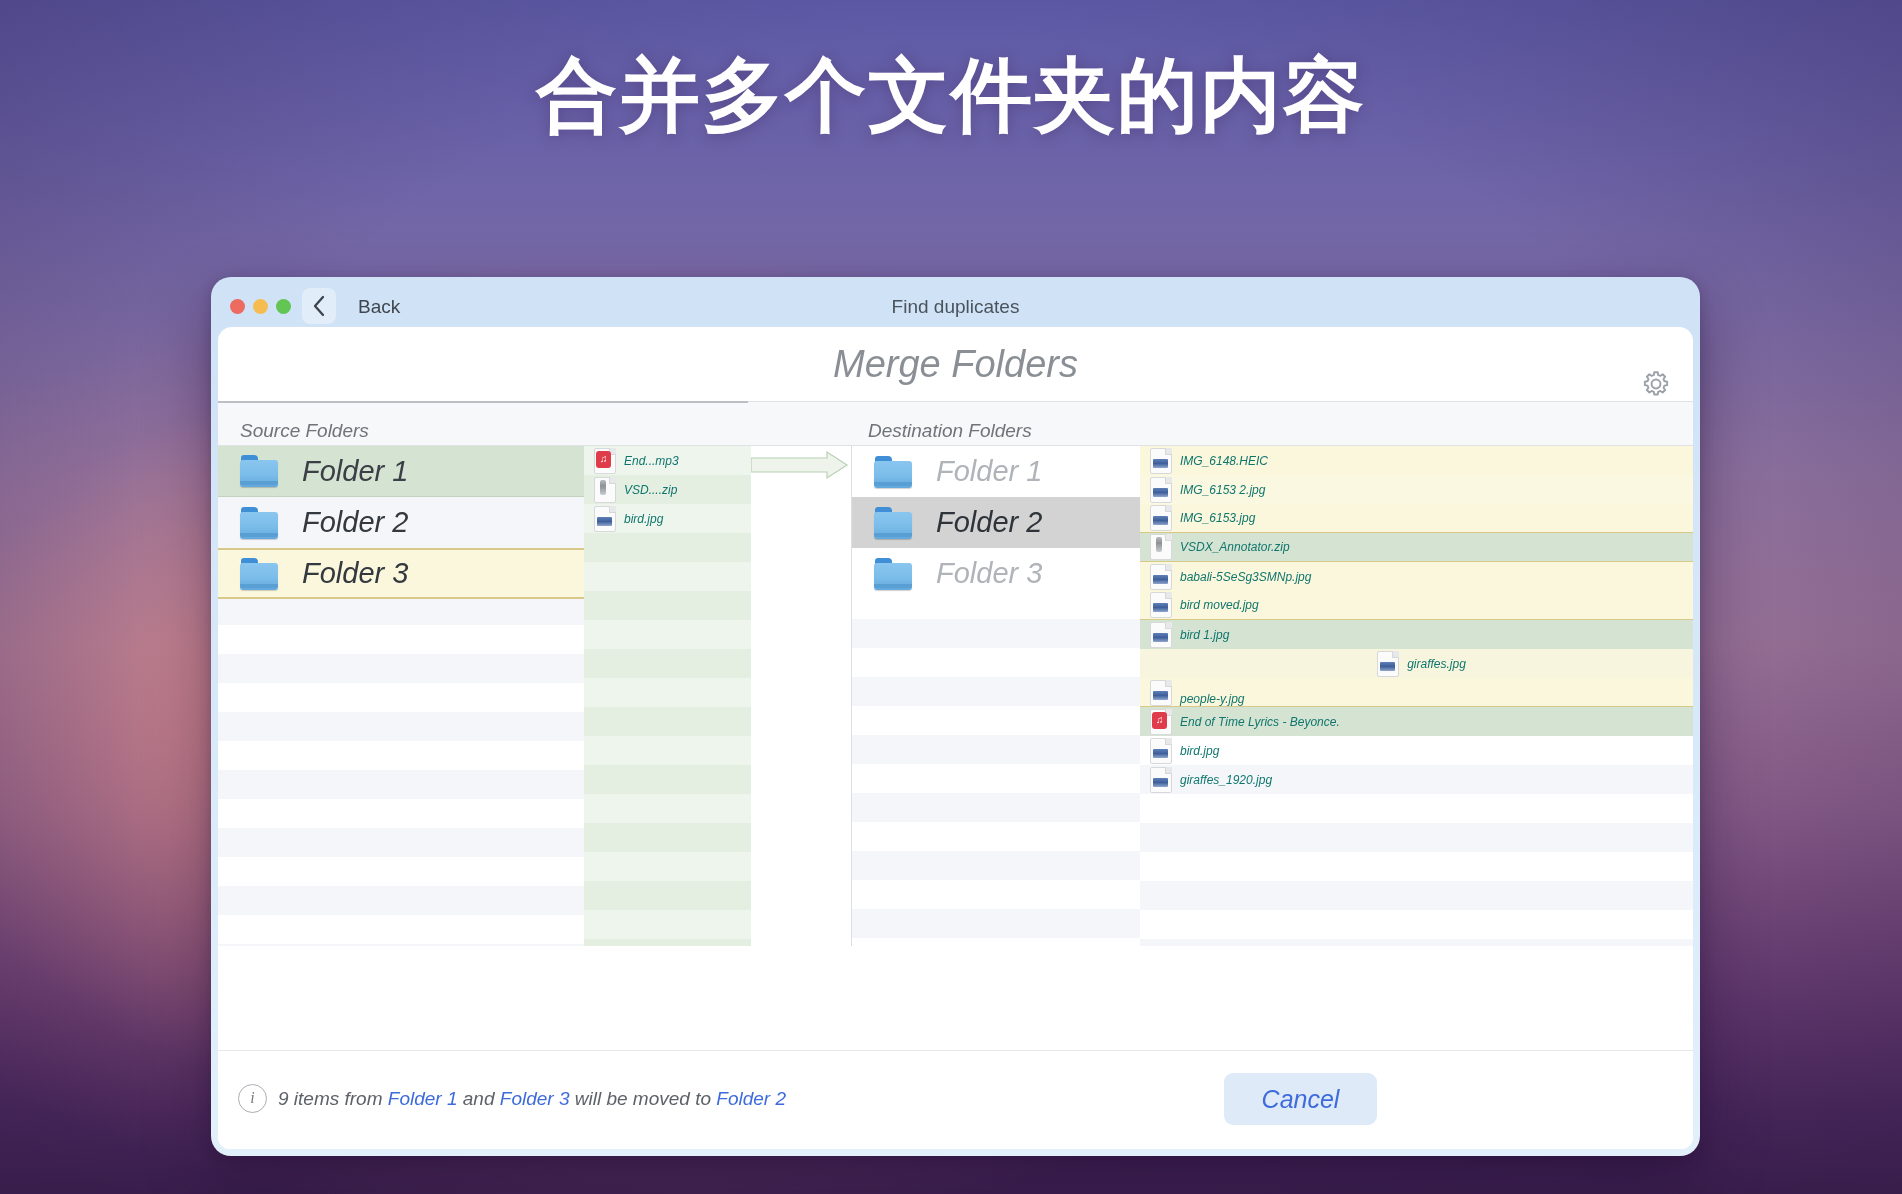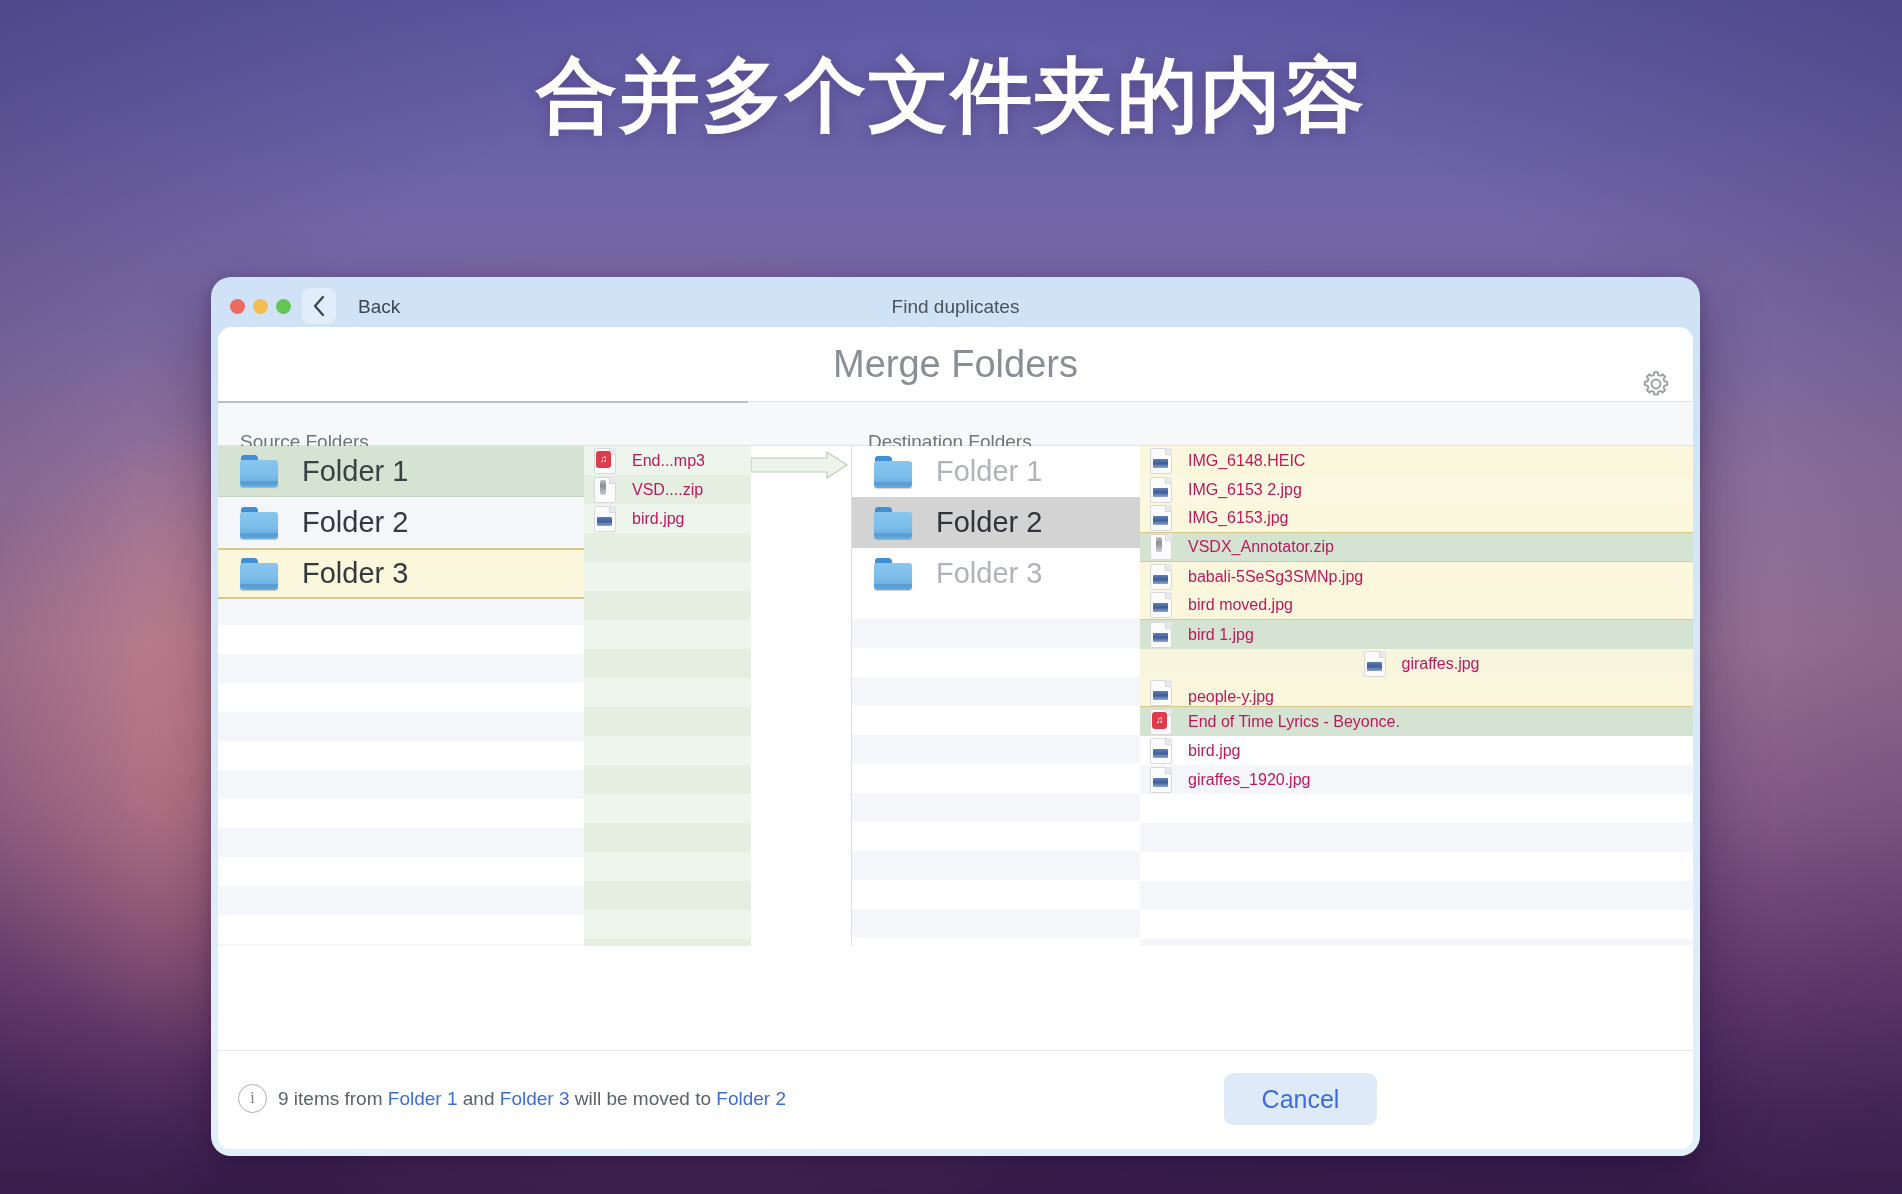--- a/index.html
+++ b/index.html
@@ -58,35 +58,35 @@
   #back-label{
     position:absolute;left:147px;top:19px;font-size:19px;color:#40464f;
   }
   #win-title{
     position:absolute;left:0;top:19px;width:1489px;text-align:center;
     font-size:19px;color:#4b535c;
   }
   
   #card{
     position:absolute;left:7px;top:50px;width:1475px;height:822px;
-    background:#ffffff;border-radius:14px 14px 12px 12px;overflow:hidden;
+    background:#ffffff;border-radius:14px 14px 12px 12px;overflow:hidden;font-style:italic;
   }
   #sheet-title{
     height:74px;line-height:74px;text-align:center;position:relative;
     font-size:38px;color:#8a8f95;font-weight:normal;
   }
   #gear{
     position:absolute;right:22px;top:22px;width:30px;height:30px;cursor:pointer;
   }
   
   #colhead{
     position:relative;height:43px;background:#f7f8f9;
     border-top:1px solid #e0e2e5;border-bottom:1px solid #e0e2e5;
   }
-  #colhead .lbl{position:absolute;top:29px;font-size:19px;color:#6f747a;}
+  #colhead .lbl{position:absolute;top:18px;font-size:19px;color:#6f747a;}
   #lbl-src{left:22px;}
   #lbl-dst{left:650px;}
   #colhead .divline{position:absolute;left:0;top:-1px;width:530px;height:2px;background:#bcc0c5;}
   
   #panes{position:relative;height:500px;}
   .pane{position:absolute;top:0;height:500px;overflow:hidden;}
   #pane-src{left:0;width:366px;}
   #pane-srcfiles{left:366px;width:167px;background:#eef4ec;}
   #pane-arrow{left:533px;width:100px;background:#ffffff;border-right:1px solid #dcdfe3;}
   #pane-dst{left:634px;width:288px;}
@@ -97,21 +97,21 @@
   .folder-row .fname{font-size:29px;margin-left:22px;}
   .fi{flex:0 0 auto;width:40px;height:32px;position:relative;}
   .fi i{position:absolute;display:block;}
   .fi .tab{left:1px;top:0;width:17px;height:7px;border-radius:3px 4px 0 0;background:#3f8fd6;}
   .fi .body{left:0;top:5px;width:38px;height:27px;border-radius:3px;
     background:linear-gradient(180deg,#89c6ef 0%,#7bbdea 55%,#62a8dd 100%);
     box-shadow:0 1px 1px rgba(0,0,0,0.18);}
   .fi .lip{left:0;top:26px;width:38px;height:4px;border-radius:0 0 3px 3px;background:#5a9fd4;}
   
   .file-row{height:29px;display:flex;align-items:center;padding-left:10px;box-sizing:border-box;}
-  .file-row .fnm{font-size:16px;color:#be185d;margin-left:16px;white-space:nowrap;}
+  .file-row .fnm{font-size:12px;color:#0f766e;margin-left:8px;white-space:nowrap;}
   .doc{flex:0 0 auto;width:22px;height:26px;position:relative;}
   .doc .sheet{position:absolute;left:0;top:0;width:22px;height:26px;background:#fbfbfb;
     border:1px solid #d6d8da;border-radius:2px;box-sizing:border-box;}
   .doc .fold{position:absolute;right:0;top:0;width:7px;height:7px;background:#e6e8ea;
     border-left:1px solid #d6d8da;border-bottom:1px solid #d6d8da;box-sizing:border-box;}
   .doc .pic{position:absolute;left:3px;top:11px;width:15px;height:9px;border-radius:1px;
     background:linear-gradient(180deg,#5f7fb8 0%,#3f5f9b 50%,#8fa6cc 100%);}
   .doc.audio .sq{position:absolute;left:2px;top:3px;width:15px;height:17px;border-radius:3px;background:#e03b4a;}
   .doc.audio .note{position:absolute;left:6px;top:6px;color:#fff;font-size:10px;line-height:10px;}
   .doc.zip .clip{position:absolute;left:6px;top:3px;width:6px;height:15px;border-radius:2px;

